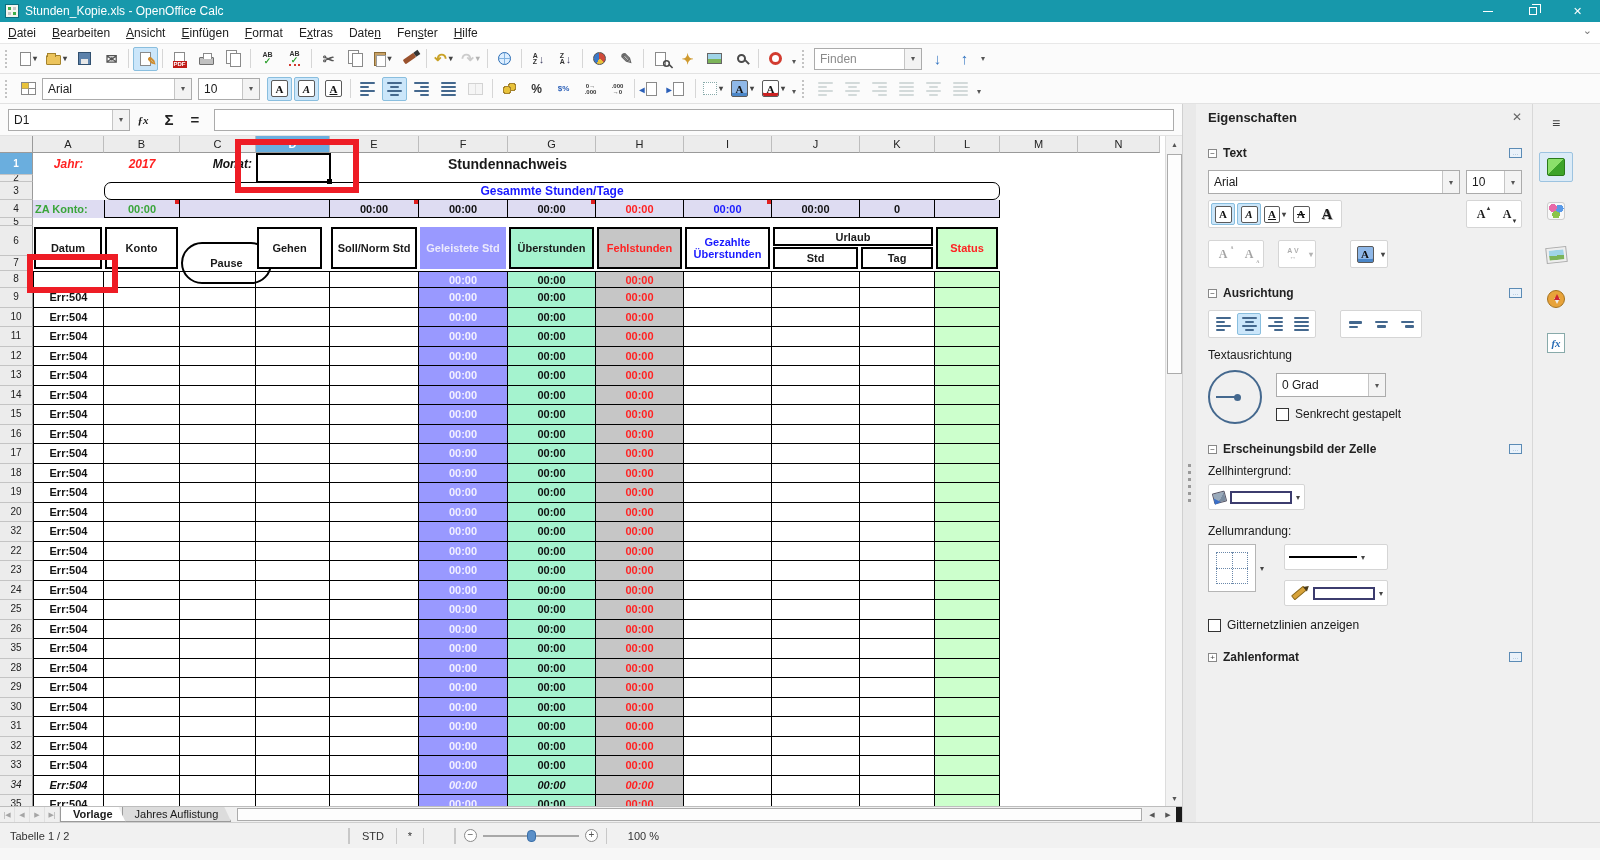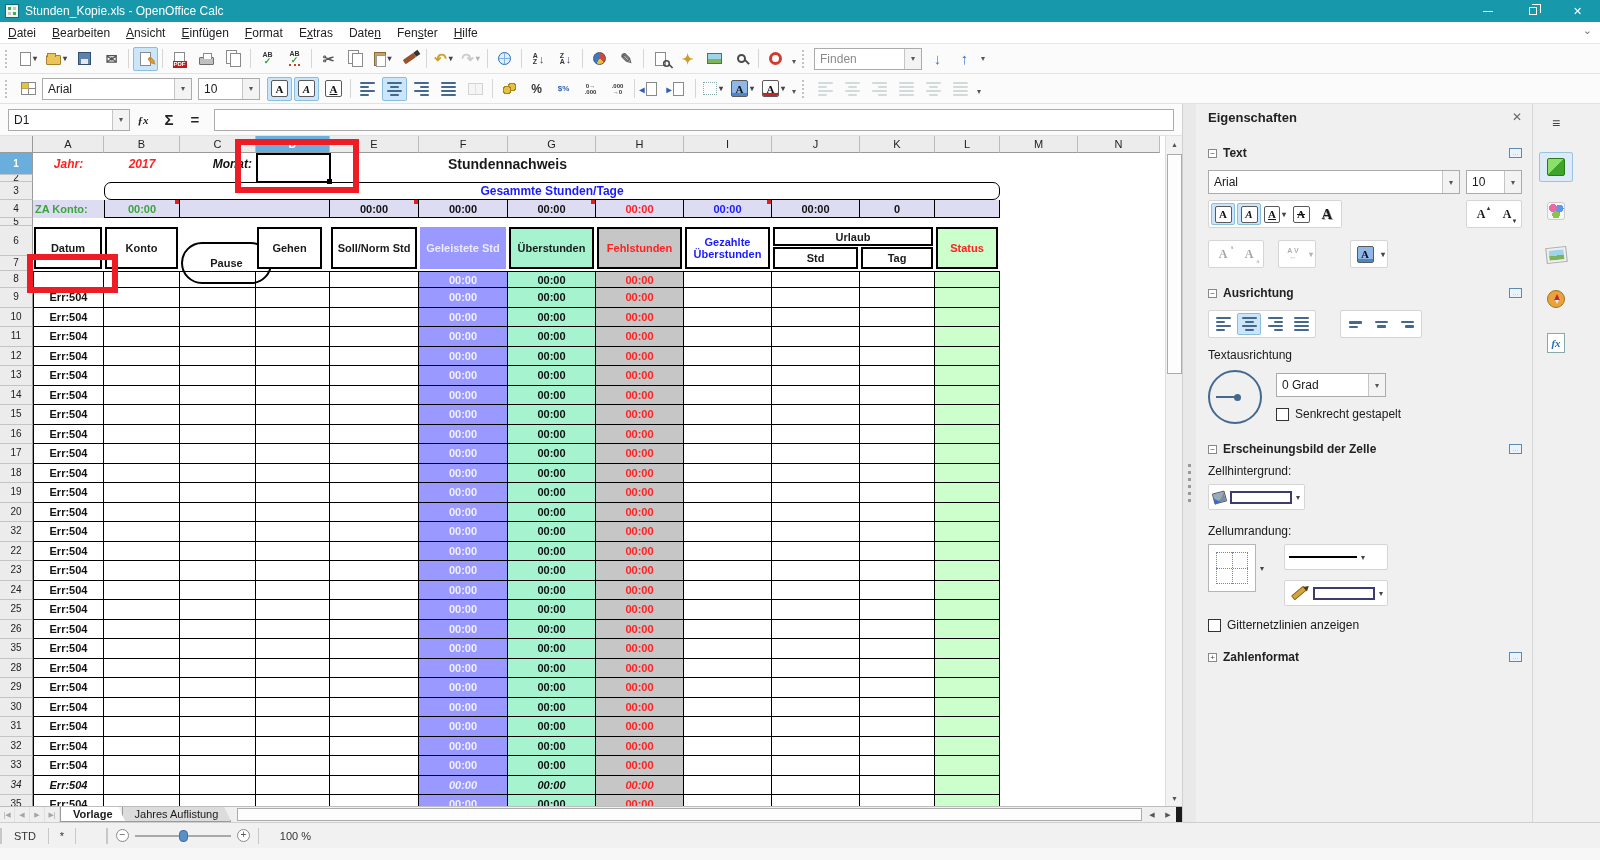--- a/index.html
+++ b/index.html
@@ -1198,20 +1198,21 @@
     </div>
   <div class="hscroll">
       <i class="hthumb"></i>
     </div>
   <i class="hbtn">◀</i>
   <i class="hbtn">▶</i>
   <i class="splitbar"></i>
 </div>
 
 <div class="statusbar">
+  <div class="seg s1">Tabelle 1 / 2</div>
   <i class="ssep"></i>
   <i class="ssep"></i>
   <div class="seg s3 ctr">STD</div>
   <i class="ssep"></i>
   <div class="seg s4 ctr">*</div>
   <i class="ssep"></i>
   <div class="seg s5"></div>
   <i class="ssep"></i>
   <i class="ssep"></i>
   <div class="zoomctl">

